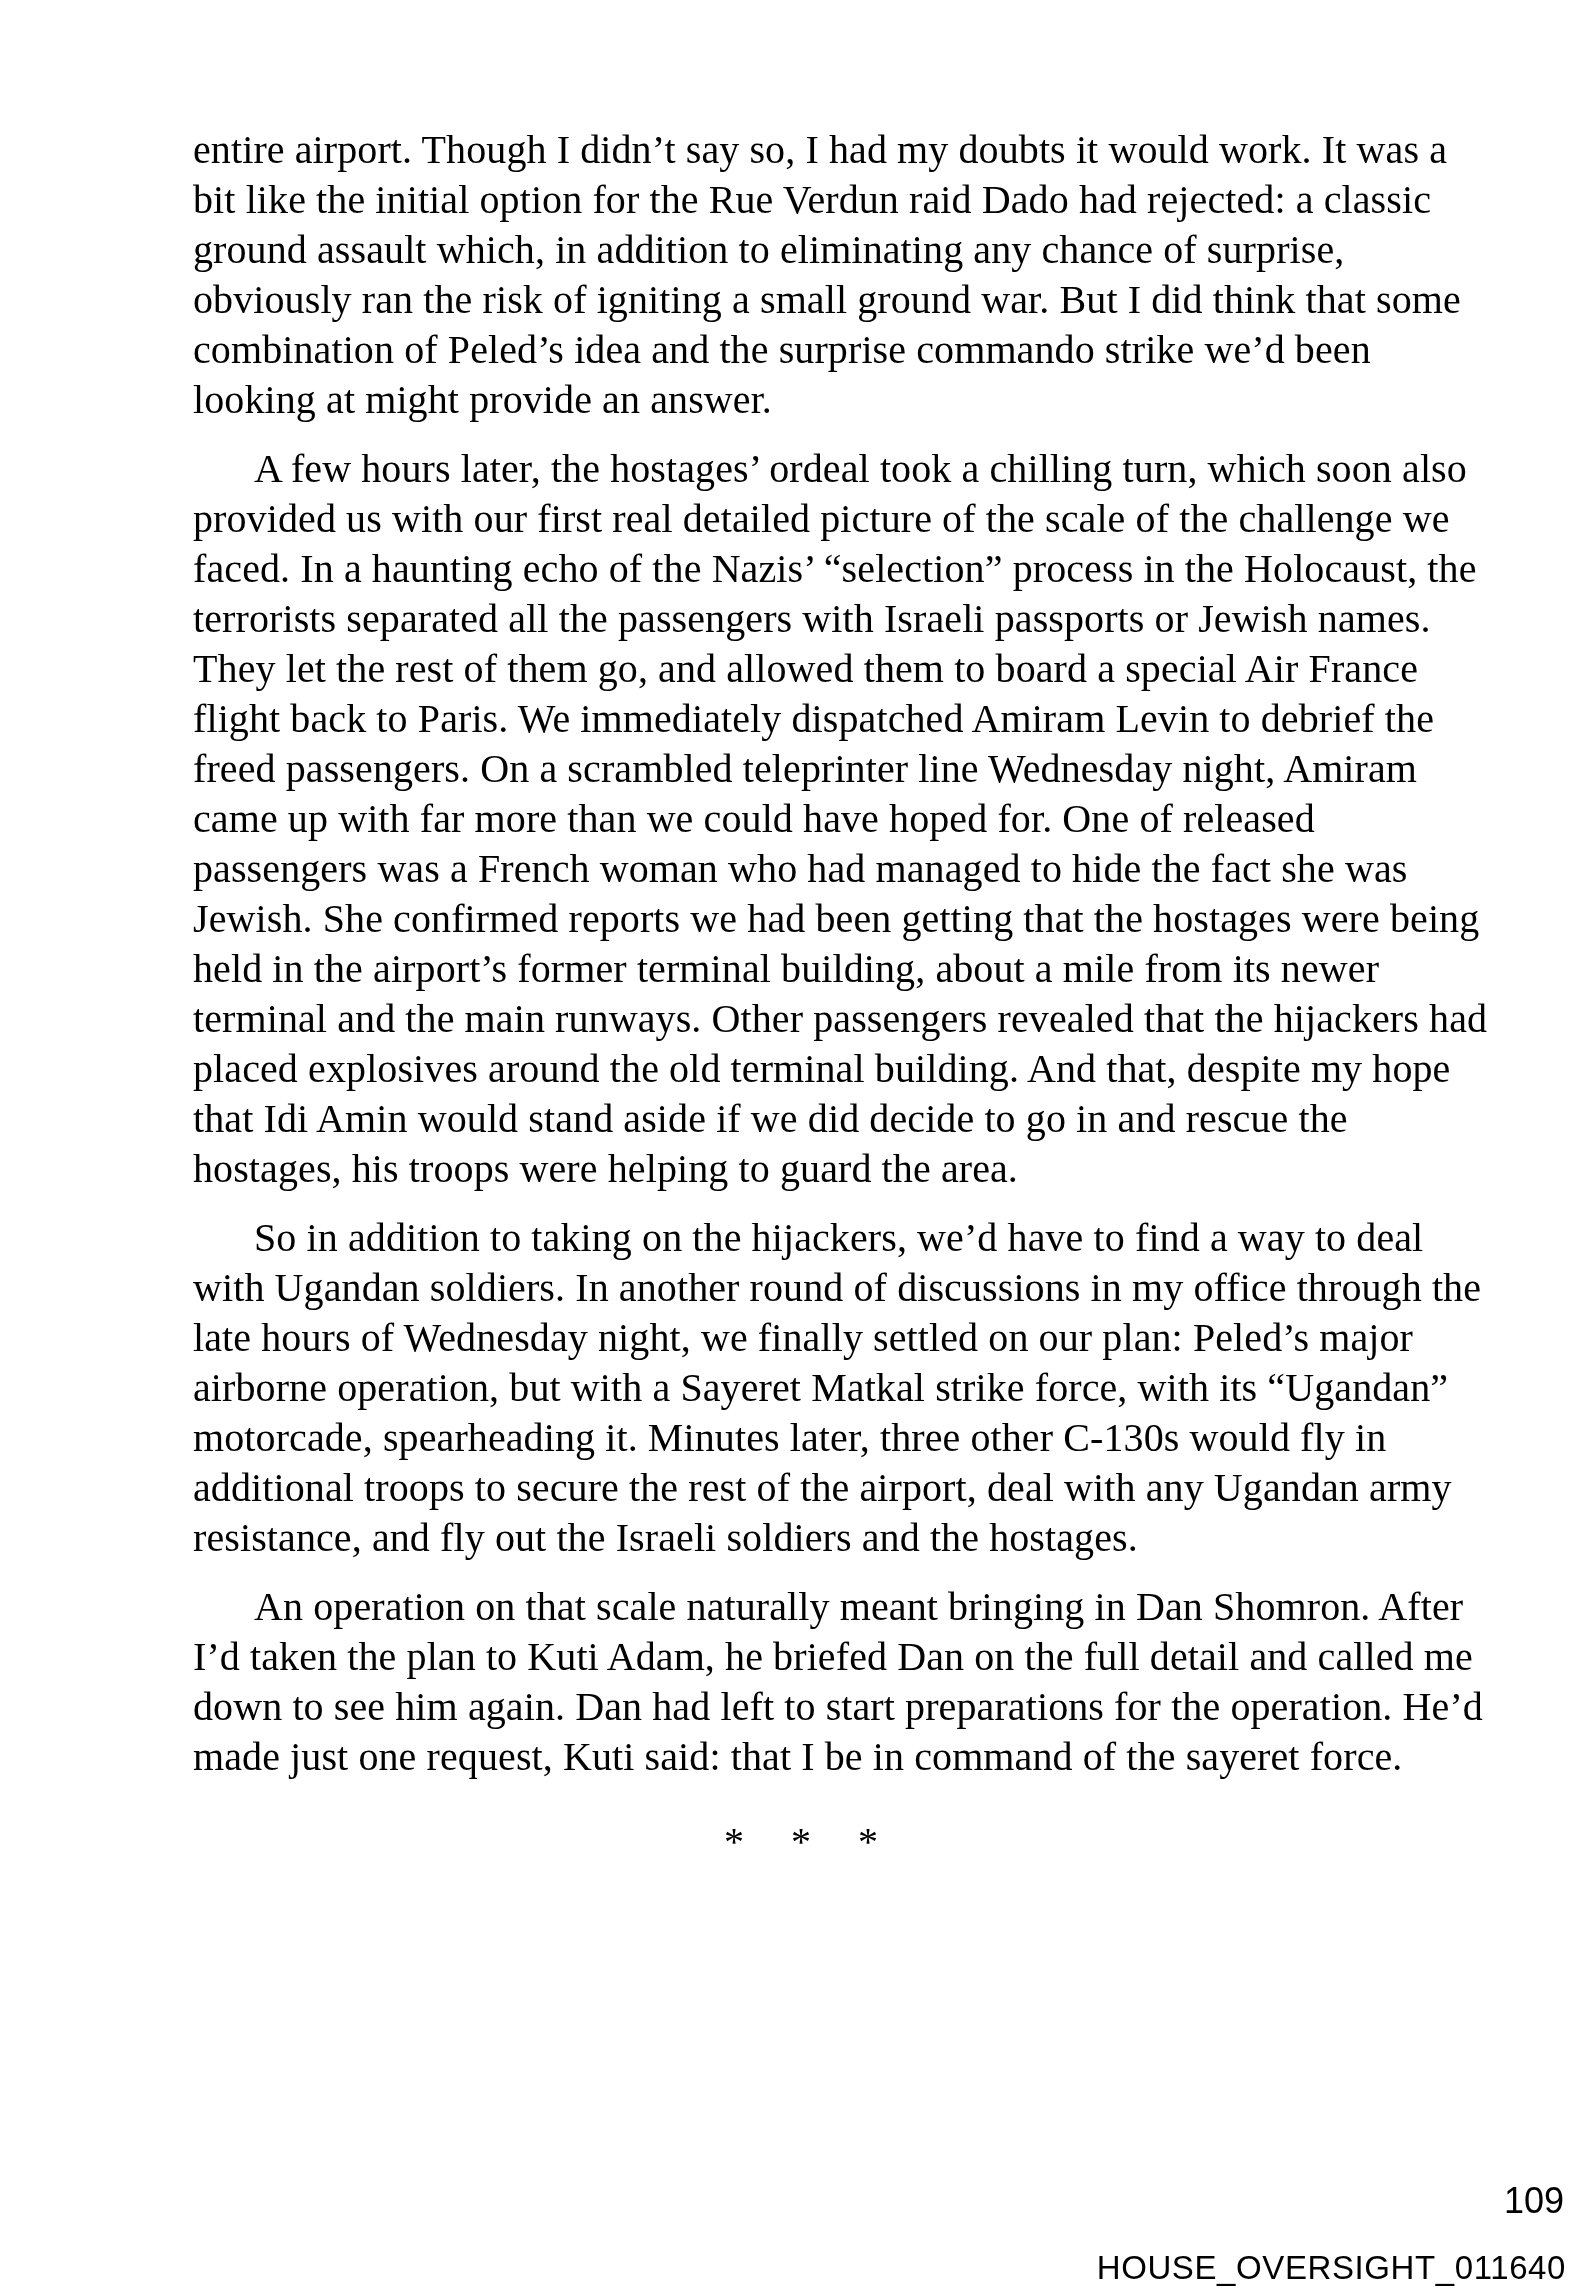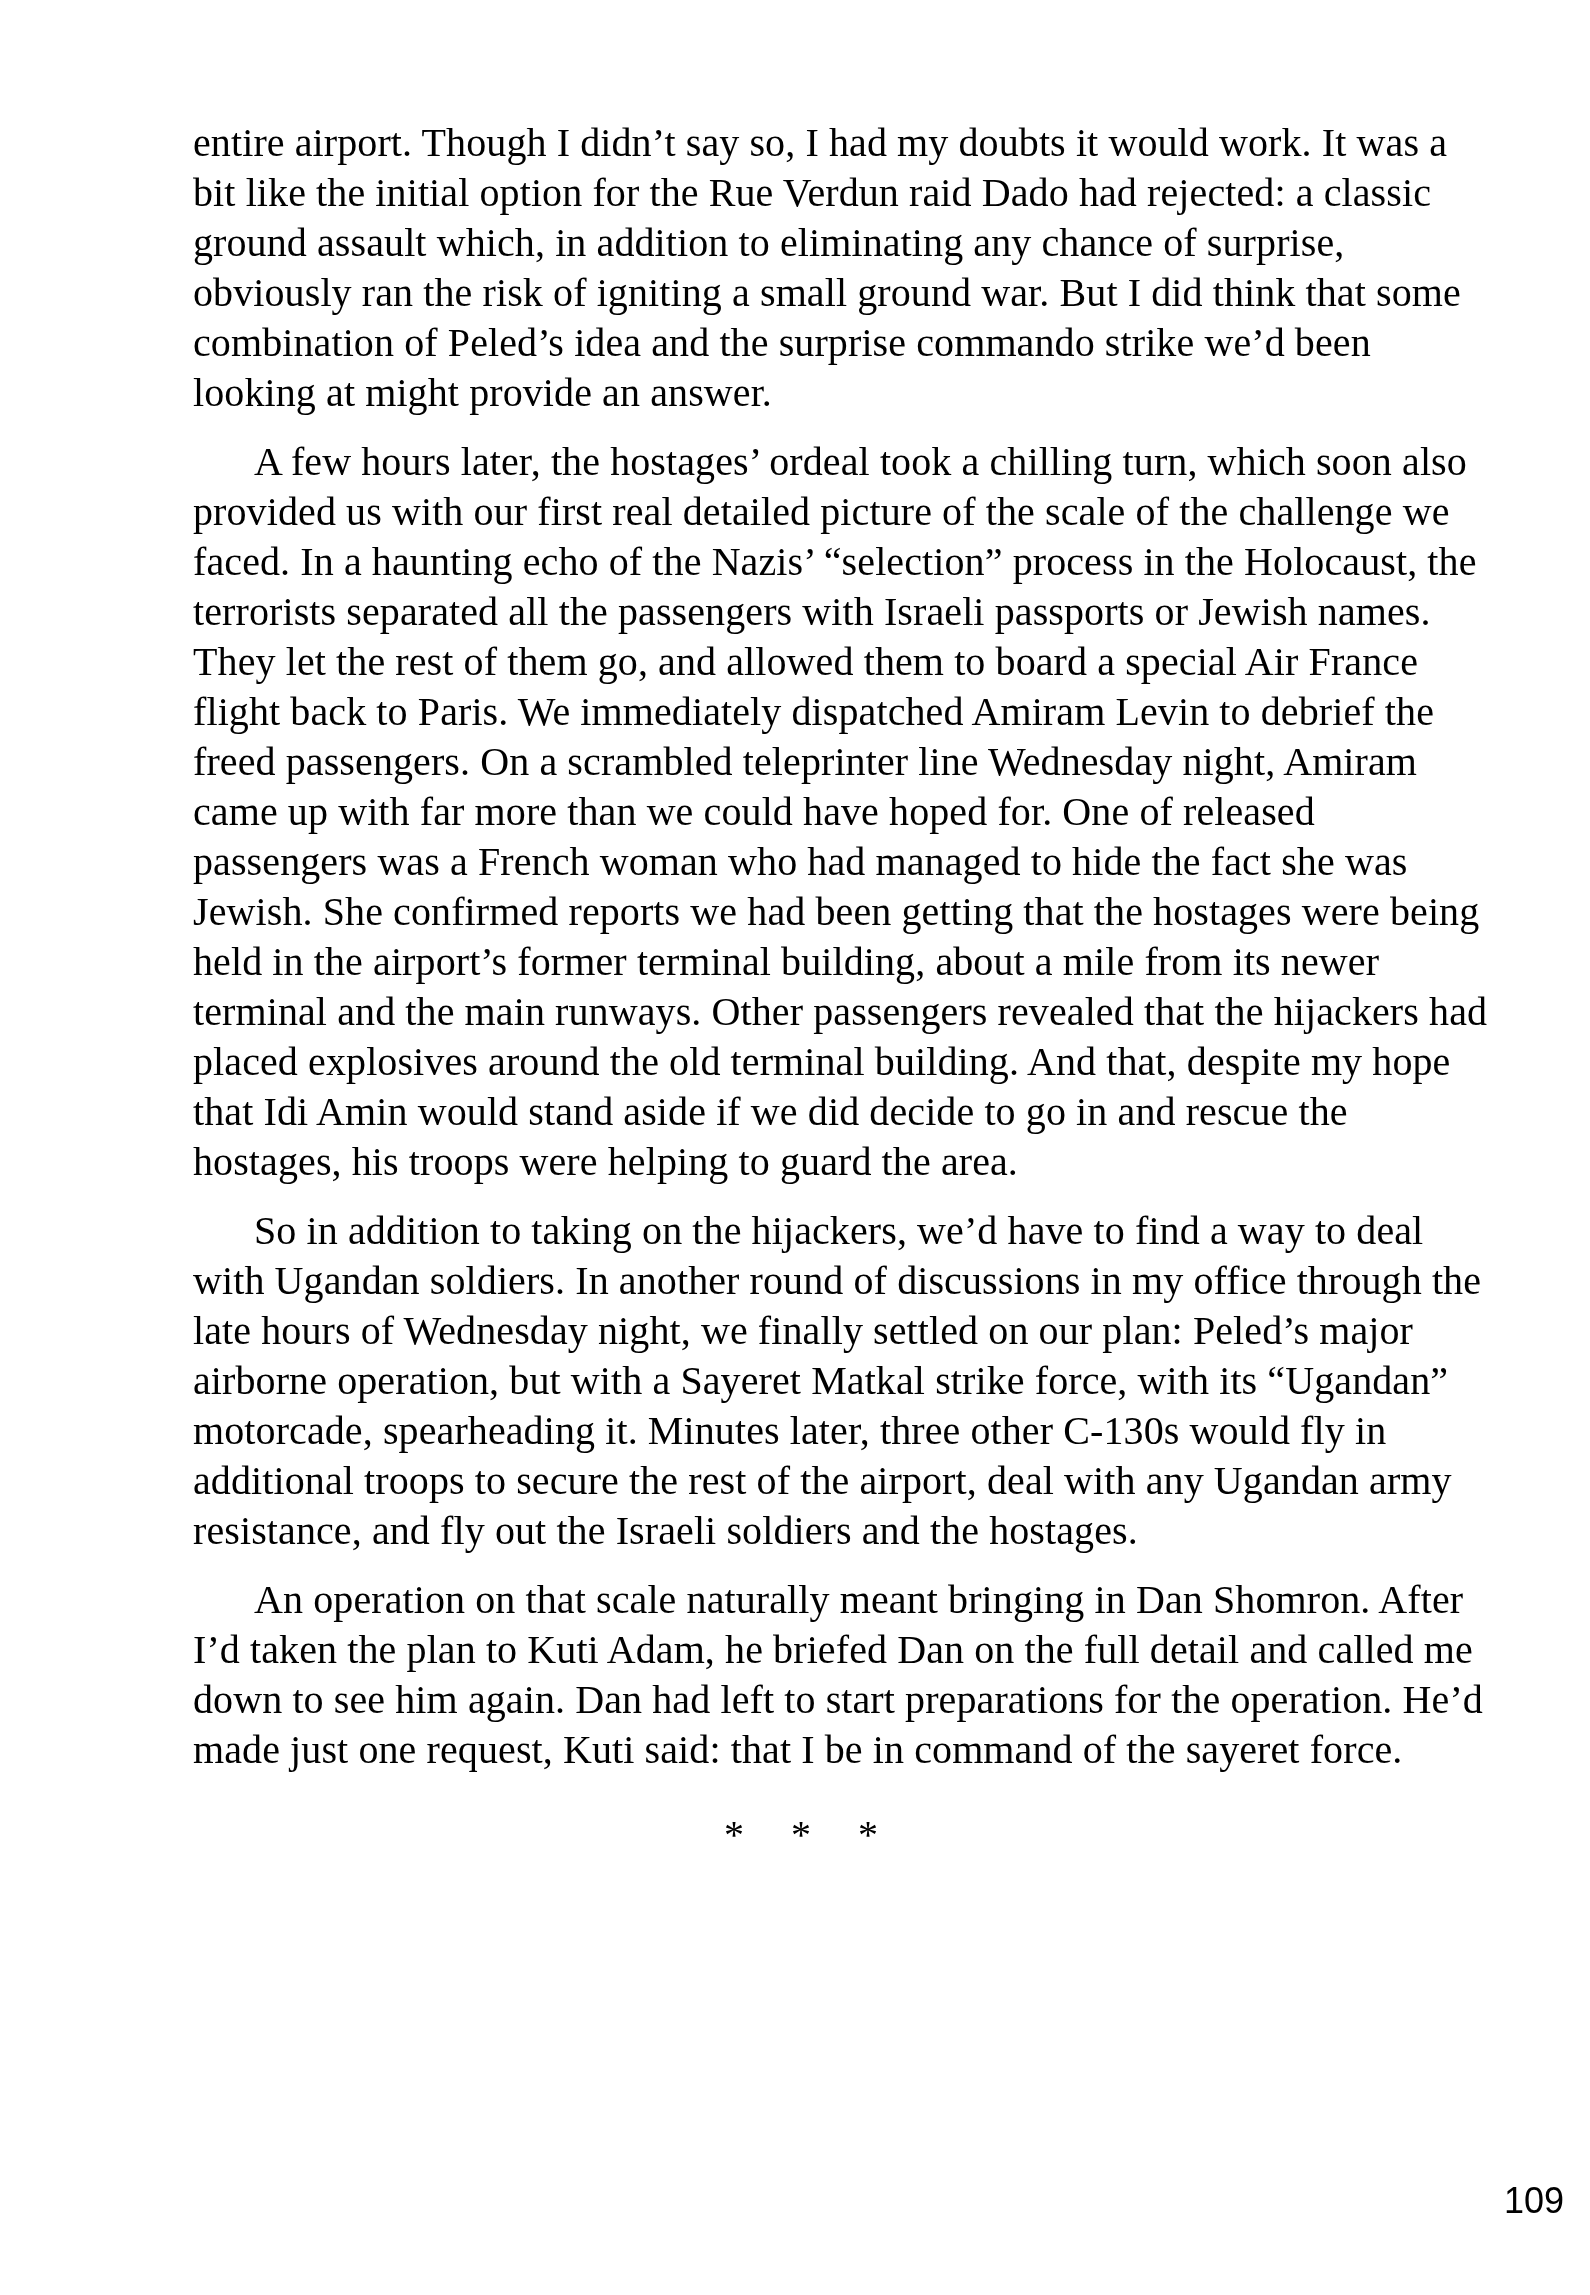--- a/index.html
+++ b/index.html
@@ -12,21 +12,21 @@
     width: 1591px;
     height: 2295px;
     background: #ffffff;
     color: #000000;
     font-family: "Liberation Serif", serif;
     overflow: hidden;
   }
   .text-block {
     position: absolute;
     left: 193px;
-    top: 0;
+    top: 7px;
     width: 1216px;
     padding-top: 118px;
   }
   .para {
     font-size: 40px;
     line-height: 50px;
     white-space: pre;
     margin: 0 0 19px 0;
     letter-spacing: 0.1px;
   }
@@ -100,15 +100,16 @@
 
     <div class="section-break">
       <span>*</span>
       <span>*</span>
       <span>*</span>
     </div>
   </div>
 
   <div class="page-number">109</div>
 
+  <div class="bates-stamp">HOUSE_OVERSIGHT_011640</div>
 
 </div>
 
 
 </body></html>

